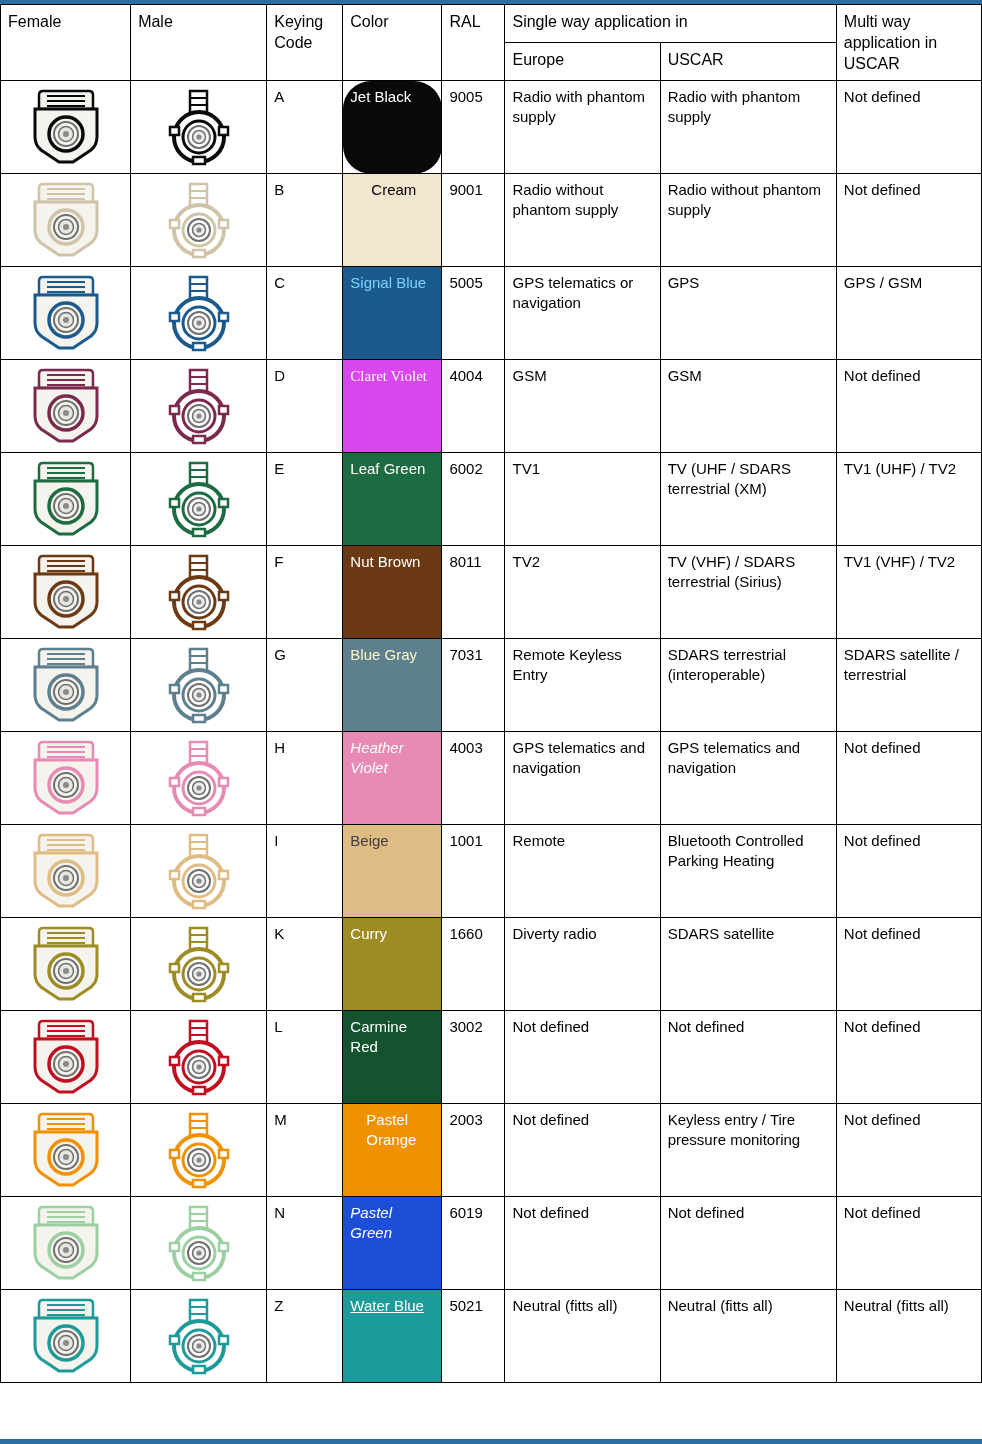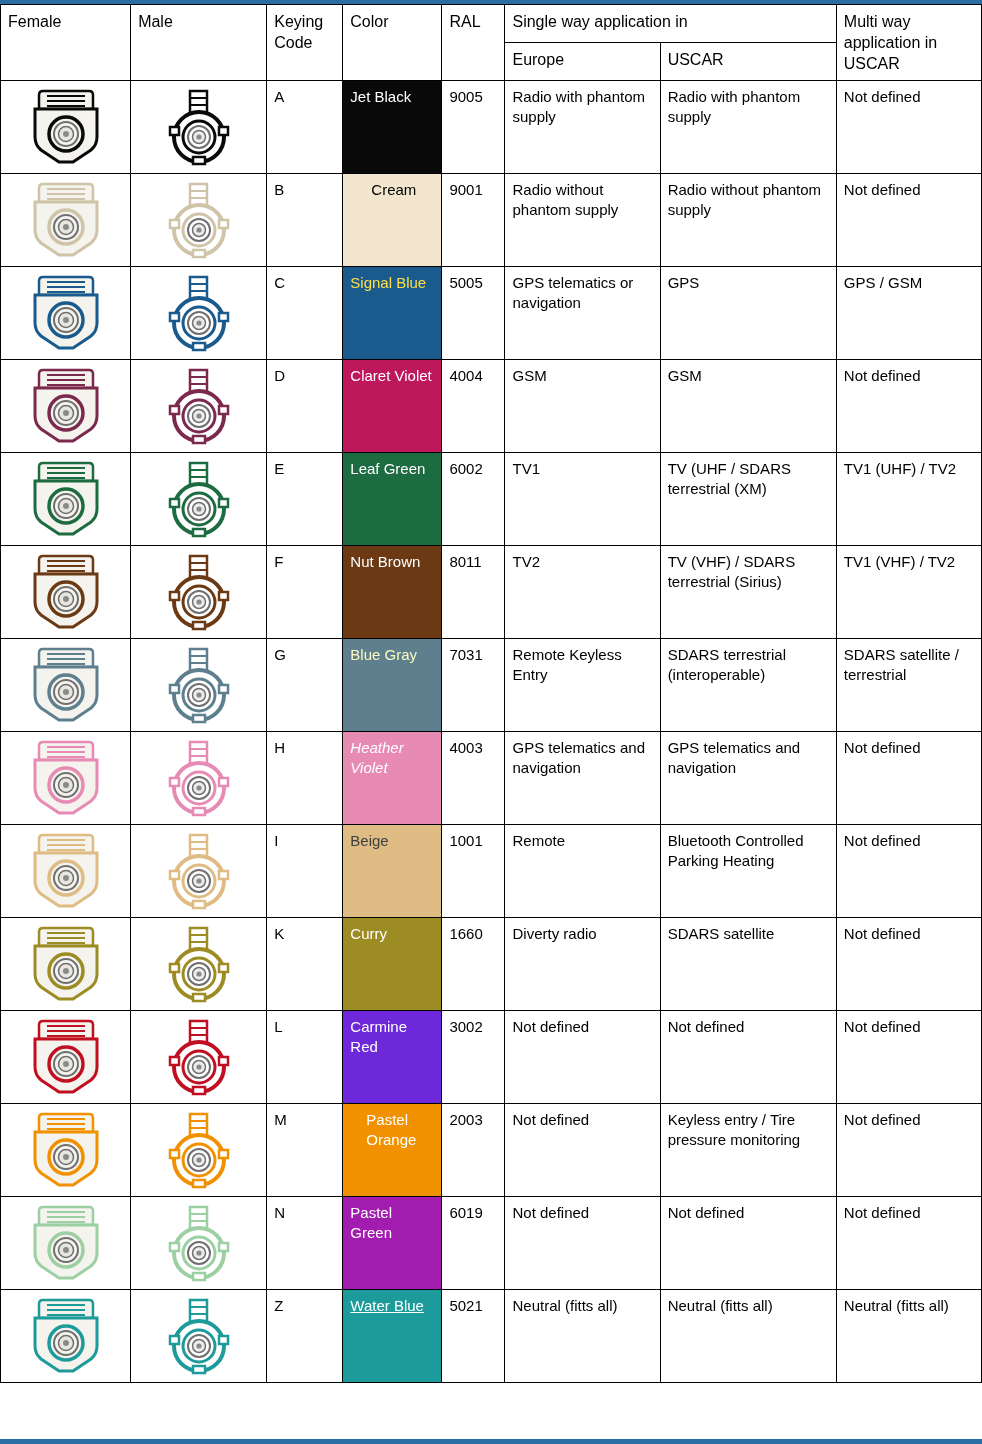--- a/index.html
+++ b/index.html
@@ -143,21 +143,21 @@
               <rect x="8" y="40" width="9" height="8" fill="#ffffff" stroke="#090909" stroke-width="2.5"></rect>
               <rect x="57" y="40" width="9" height="8" fill="#ffffff" stroke="#090909" stroke-width="2.5"></rect>
               <rect x="31" y="70" width="12" height="7" fill="#ffffff" stroke="#090909" stroke-width="2.5"></rect>
               <circle cx="37" cy="50" r="16" fill="none" stroke="#090909" stroke-width="3"></circle>
               <circle cx="37" cy="50" r="11" fill="none" stroke="#6f6f6f" stroke-width="2"></circle>
               <circle cx="37" cy="50" r="6.5" fill="#ececec" stroke="#6f6f6f" stroke-width="1.5"></circle>
               <circle cx="37" cy="50" r="2.6" fill="#8a8a8a"></circle>
             </svg>
           </td>
           <td>A</td>
-          <td class="color-cell" style="background:#090909;color:#ffffff;">Jet Black</td>
+          <td class="color-cell" style="background:#090909;color:#ffffff;border-radius:28px;">Jet Black</td>
           <td class="ral-cell">9005</td>
           <td>Radio with phantom supply</td>
           <td>Radio with phantom supply</td>
           <td>Not defined</td>
         </tr>
         <tr>
           <td class="cell-sym">
             <svg class="fem" width="82" height="80" viewBox="0 0 82 80">
               <path d="M14 22 L14 8 Q14 4 18 4 L64 4 Q68 4 68 8 L68 22 Z" fill="#f5f3ee" stroke="#cfc4a8" stroke-width="2.5"></path>
               <line x1="22" y1="9" x2="60" y2="9" stroke="#cfc4a8" stroke-width="2"></line>
@@ -217,21 +217,21 @@
               <rect x="8" y="40" width="9" height="8" fill="#ffffff" stroke="#1a5a8c" stroke-width="2.5"></rect>
               <rect x="57" y="40" width="9" height="8" fill="#ffffff" stroke="#1a5a8c" stroke-width="2.5"></rect>
               <rect x="31" y="70" width="12" height="7" fill="#ffffff" stroke="#1a5a8c" stroke-width="2.5"></rect>
               <circle cx="37" cy="50" r="16" fill="none" stroke="#1a5a8c" stroke-width="3"></circle>
               <circle cx="37" cy="50" r="11" fill="none" stroke="#6f6f6f" stroke-width="2"></circle>
               <circle cx="37" cy="50" r="6.5" fill="#ececec" stroke="#6f6f6f" stroke-width="1.5"></circle>
               <circle cx="37" cy="50" r="2.6" fill="#8a8a8a"></circle>
             </svg>
           </td>
           <td>C</td>
-          <td class="color-cell" style="background:#1a5a8c;color:#fde047;">Signal Blue</td>
+          <td class="color-cell" style="background:#1a5a8c;color:#7dd3fc;">Signal Blue</td>
           <td class="ral-cell">5005</td>
           <td>GPS telematics or navigation</td>
           <td>GPS</td>
           <td>GPS / GSM</td>
         </tr>
         <tr>
           <td class="cell-sym">
             <svg class="fem" width="82" height="80" viewBox="0 0 82 80">
               <path d="M14 22 L14 8 Q14 4 18 4 L64 4 Q68 4 68 8 L68 22 Z" fill="#f5f3ee" stroke="#7b2a4e" stroke-width="2.5"></path>
               <line x1="22" y1="9" x2="60" y2="9" stroke="#7b2a4e" stroke-width="2"></line>
@@ -254,21 +254,21 @@
               <rect x="8" y="40" width="9" height="8" fill="#ffffff" stroke="#7b2a4e" stroke-width="2.5"></rect>
               <rect x="57" y="40" width="9" height="8" fill="#ffffff" stroke="#7b2a4e" stroke-width="2.5"></rect>
               <rect x="31" y="70" width="12" height="7" fill="#ffffff" stroke="#7b2a4e" stroke-width="2.5"></rect>
               <circle cx="37" cy="50" r="16" fill="none" stroke="#7b2a4e" stroke-width="3"></circle>
               <circle cx="37" cy="50" r="11" fill="none" stroke="#6f6f6f" stroke-width="2"></circle>
               <circle cx="37" cy="50" r="6.5" fill="#ececec" stroke="#6f6f6f" stroke-width="1.5"></circle>
               <circle cx="37" cy="50" r="2.6" fill="#8a8a8a"></circle>
             </svg>
           </td>
           <td>D</td>
-          <td class="color-cell" style="background:#be185d;color:#ffffff;">Claret Violet</td>
+          <td class="color-cell" style="background:#d946ef;color:#ffffff;font-family:Liberation Serif, serif;">Claret Violet</td>
           <td class="ral-cell">4004</td>
           <td>GSM</td>
           <td>GSM</td>
           <td>Not defined</td>
         </tr>
         <tr>
           <td class="cell-sym">
             <svg class="fem" width="82" height="80" viewBox="0 0 82 80">
               <path d="M14 22 L14 8 Q14 4 18 4 L64 4 Q68 4 68 8 L68 22 Z" fill="#f5f3ee" stroke="#1d6b40" stroke-width="2.5"></path>
               <line x1="22" y1="9" x2="60" y2="9" stroke="#1d6b40" stroke-width="2"></line>
@@ -513,21 +513,21 @@
               <rect x="8" y="40" width="9" height="8" fill="#ffffff" stroke="#c00f21" stroke-width="2.5"></rect>
               <rect x="57" y="40" width="9" height="8" fill="#ffffff" stroke="#c00f21" stroke-width="2.5"></rect>
               <rect x="31" y="70" width="12" height="7" fill="#ffffff" stroke="#c00f21" stroke-width="2.5"></rect>
               <circle cx="37" cy="50" r="16" fill="none" stroke="#c00f21" stroke-width="3"></circle>
               <circle cx="37" cy="50" r="11" fill="none" stroke="#6f6f6f" stroke-width="2"></circle>
               <circle cx="37" cy="50" r="6.5" fill="#ececec" stroke="#6f6f6f" stroke-width="1.5"></circle>
               <circle cx="37" cy="50" r="2.6" fill="#8a8a8a"></circle>
             </svg>
           </td>
           <td>L</td>
-          <td class="color-cell" style="background:#6d28d9;color:#ffffff;">Carmine Red</td>
+          <td class="color-cell" style="background:#14532d;color:#ffffff;">Carmine Red</td>
           <td class="ral-cell">3002</td>
           <td>Not defined</td>
           <td>Not defined</td>
           <td>Not defined</td>
         </tr>
         <tr>
           <td class="cell-sym">
             <svg class="fem" width="82" height="80" viewBox="0 0 82 80">
               <path d="M14 22 L14 8 Q14 4 18 4 L64 4 Q68 4 68 8 L68 22 Z" fill="#f5f3ee" stroke="#f29100" stroke-width="2.5"></path>
               <line x1="22" y1="9" x2="60" y2="9" stroke="#f29100" stroke-width="2"></line>
@@ -587,21 +587,21 @@
               <rect x="8" y="40" width="9" height="8" fill="#ffffff" stroke="#9ccfa2" stroke-width="2.5"></rect>
               <rect x="57" y="40" width="9" height="8" fill="#ffffff" stroke="#9ccfa2" stroke-width="2.5"></rect>
               <rect x="31" y="70" width="12" height="7" fill="#ffffff" stroke="#9ccfa2" stroke-width="2.5"></rect>
               <circle cx="37" cy="50" r="16" fill="none" stroke="#9ccfa2" stroke-width="3"></circle>
               <circle cx="37" cy="50" r="11" fill="none" stroke="#6f6f6f" stroke-width="2"></circle>
               <circle cx="37" cy="50" r="6.5" fill="#ececec" stroke="#6f6f6f" stroke-width="1.5"></circle>
               <circle cx="37" cy="50" r="2.6" fill="#8a8a8a"></circle>
             </svg>
           </td>
           <td>N</td>
-          <td class="color-cell" style="background:#a21caf;color:#ffffff;">Pastel Green</td>
+          <td class="color-cell" style="background:#1d4ed8;color:#ffffff;font-style:italic;">Pastel Green</td>
           <td class="ral-cell">6019</td>
           <td>Not defined</td>
           <td>Not defined</td>
           <td>Not defined</td>
         </tr>
         <tr>
           <td class="cell-sym">
             <svg class="fem" width="82" height="80" viewBox="0 0 82 80">
               <path d="M14 22 L14 8 Q14 4 18 4 L64 4 Q68 4 68 8 L68 22 Z" fill="#f5f3ee" stroke="#1d9a9a" stroke-width="2.5"></path>
               <line x1="22" y1="9" x2="60" y2="9" stroke="#1d9a9a" stroke-width="2"></line>

